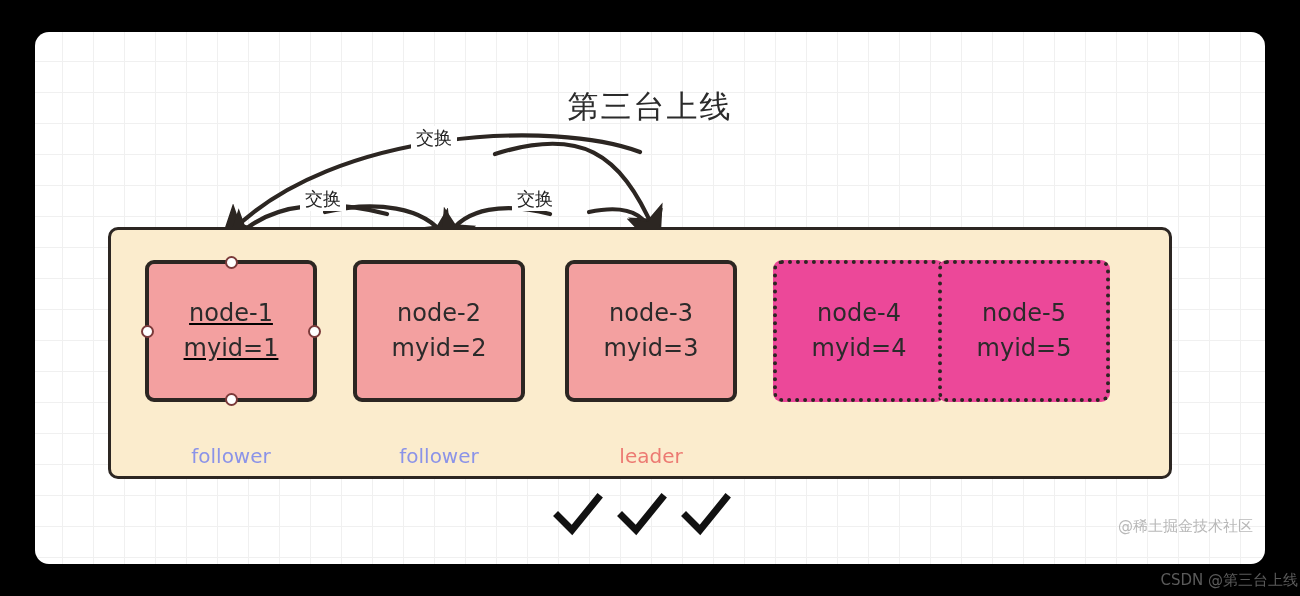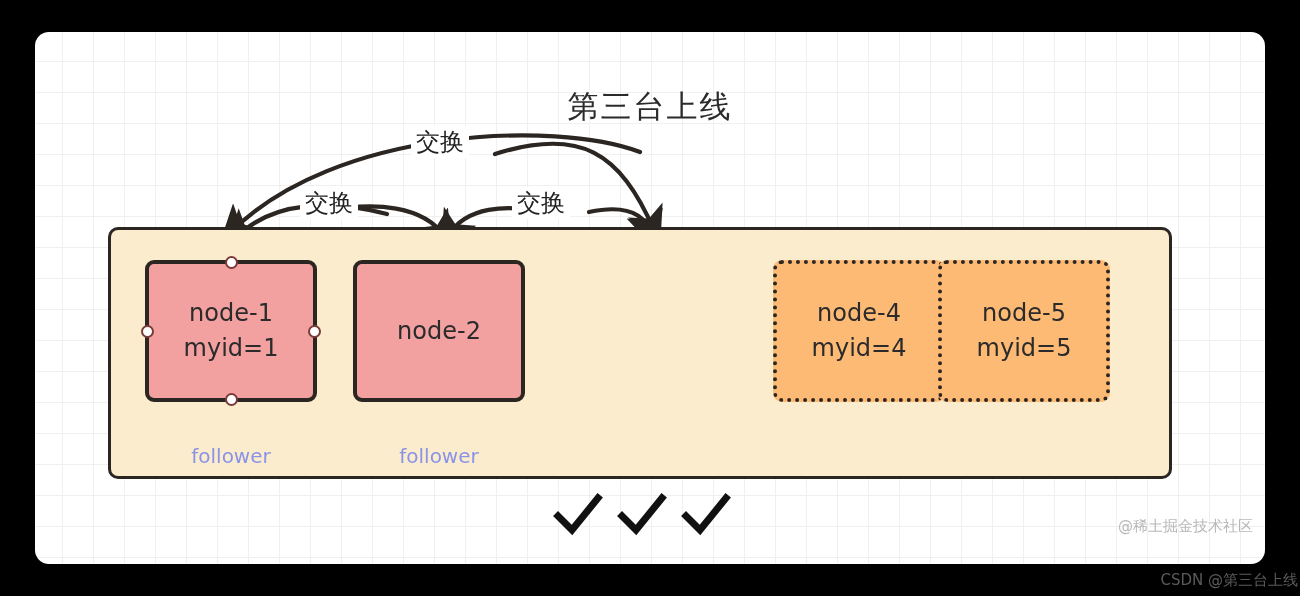--- a/index.html
+++ b/index.html
@@ -55,21 +55,21 @@
   #arrows {
     position: absolute;
     left: 0;
     top: 0;
     width: 1230px;
     height: 532px;
     pointer-events: none;
   }
   .arc-label {
     position: absolute;
-    font-size: 24px;
+    font-size: 18px;
     color: #222222;
     background: #ffffff;
     padding: 0 5px;
     white-space: nowrap;
     font-family: "DejaVu Sans", "Liberation Sans", sans-serif;
   }
 
   
   #cluster-panel {
     position: absolute;
@@ -103,21 +103,21 @@
     font-size: 24px;
     color: #2b2b2b;
     line-height: 1.45;
     font-family: "DejaVu Sans", "Liberation Sans", sans-serif;
   }
   .node-box.active {
     background: #f3a0a0;
     border: 4px solid #2c2622;
   }
   .node-box.inactive {
-    background: #fdba74;
+    background: #ec4899;
     border: 4px dotted #2c2622;
   }
 
   .handle {
     position: absolute;
     width: 13px;
     height: 13px;
     background: #ffffff;
     border: 2px solid #7a3a3a;
     border-radius: 50%;
@@ -189,39 +189,47 @@
 
       <path d="M 554,180 C 592,172 610,182 616,202" fill="none" stroke="#2c2622" stroke-width="4.2" stroke-linecap="round" marker-end="url(#ahead)"></path>
     </svg>
 
     <div class="arc-label" style="left:376px; top:94px;">交换</div>
     <div class="arc-label" style="left:265px; top:155px;">交换</div>
     <div class="arc-label" style="left:477px; top:155px;">交换</div>
 
     <div id="cluster-panel">
 
-      <div class="node-slot" style="left:34px;">
+      <div class="node-slot" style="left:34px;text-decoration:underline;">
         <div class="node-box active">
           <span class="handle top"></span>
           <span class="handle left"></span>
           <span class="handle right"></span>
           <span class="handle bottom"></span>
           <div>node-1</div>
           <div>myid=1</div>
         </div>
         <div class="role-label role-follower">follower</div>
       </div>
 
       <div class="node-slot" style="left:242px;">
         <div class="node-box active">
           <div>node-2</div>
+          <div>myid=2</div>
         </div>
         <div class="role-label role-follower">follower</div>
       </div>
 
+      <div class="node-slot" style="left:454px;">
+        <div class="node-box active">
+          <div>node-3</div>
+          <div>myid=3</div>
+        </div>
+        <div class="role-label role-leader">leader</div>
+      </div>
 
       <div class="node-slot" style="left:662px;">
         <div class="node-box inactive">
           <div>node-4</div>
           <div>myid=4</div>
         </div>
       </div>
 
       <div class="node-slot" style="left:827px;">
         <div class="node-box inactive">

